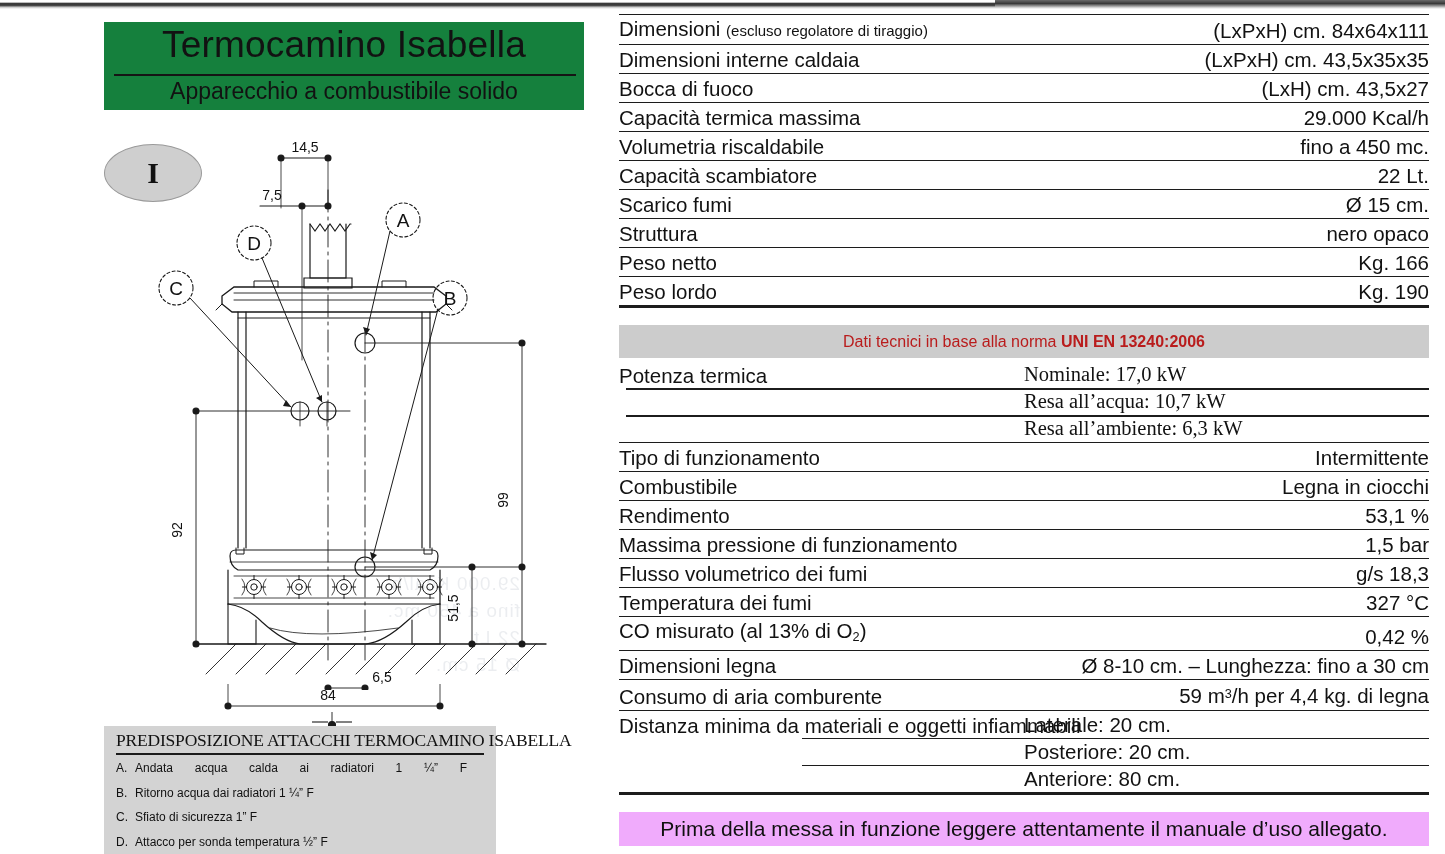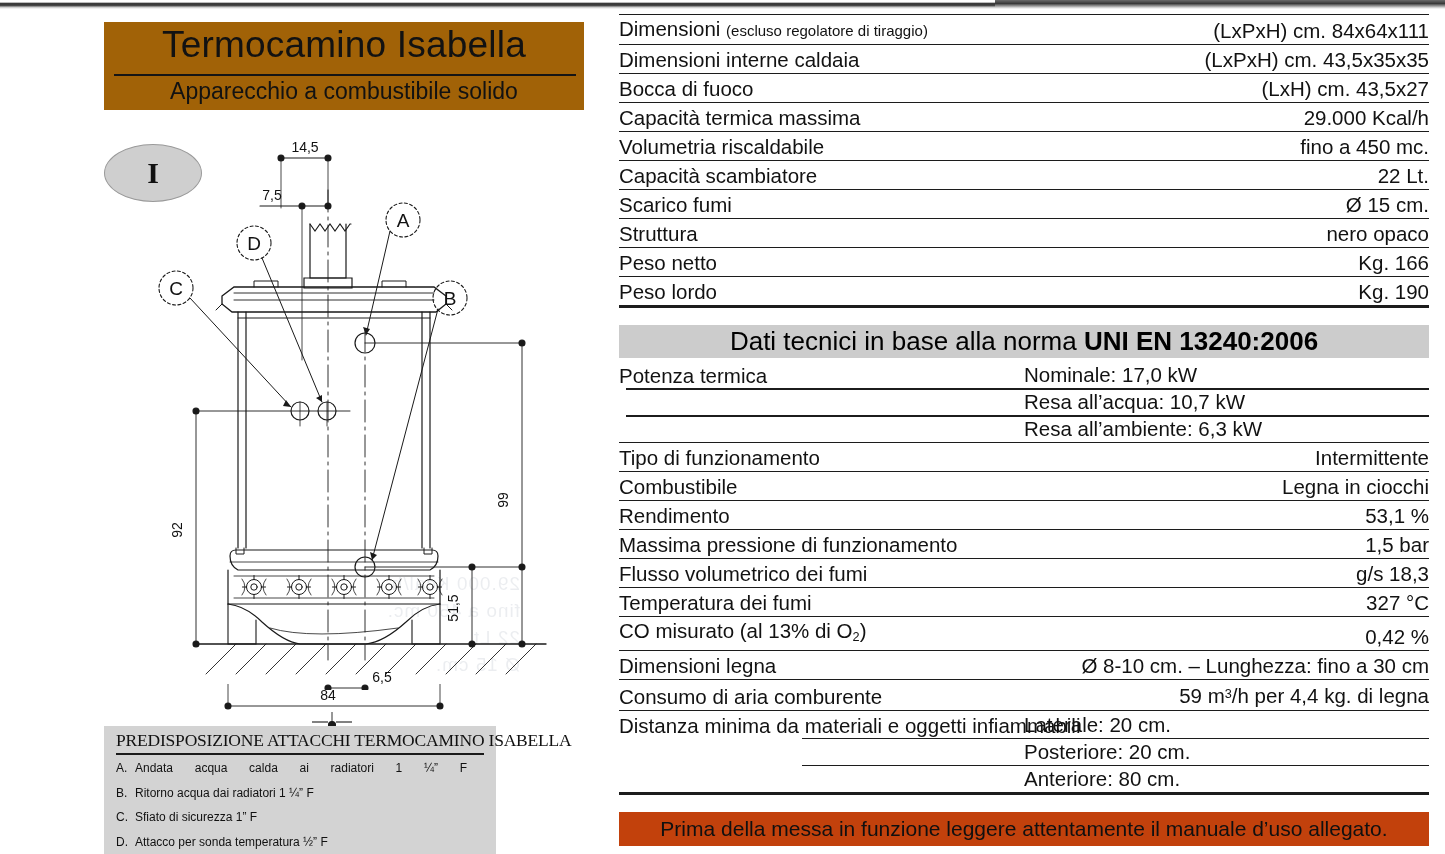--- a/index.html
+++ b/index.html
@@ -17,21 +17,21 @@
   
   .scan-band{position:absolute;left:0;top:0;width:1445px;height:9px;
     background:linear-gradient(180deg,#ffffff 0%,#ffffff 22%,#2f2f2f 40%,#4a4a4a 62%,#c9c9c9 80%,#ffffff 100%);}
   .scan-band2{position:absolute;left:995px;top:0;width:450px;height:7px;
     background:linear-gradient(180deg,#6b6b6b 0%,#3a3a3a 50%,#bdbdbd 100%);}
 
   
   .left{position:absolute;left:0;top:10px;width:610px;height:844px;}
 
   .titleblock{position:absolute;left:104px;top:12px;width:480px;height:88px;
-    background:#a16207;}
+    background:#15803d;}
   .title-main{position:absolute;left:0;top:2px;width:480px;text-align:center;
     font-size:37px;letter-spacing:.2px;color:#121212;white-space:nowrap;}
   .title-rule{position:absolute;left:10px;top:52px;width:462px;height:2px;background:#151515;}
   .title-sub{position:absolute;left:0;top:56px;width:480px;text-align:center;
     font-size:23px;color:#121212;white-space:nowrap;}
 
   
   .badge{position:absolute;left:104px;top:134px;width:96px;height:56px;
     border-radius:50%;background:#cfcfcf;border:1px solid #9a9a9a;}
   .badge-i{position:absolute;left:0;top:0;width:96px;height:56px;
@@ -72,27 +72,27 @@
   .rule-b{border-bottom:1.6px solid #1c1c1c;}
   .rule-thick{border-bottom:3px solid #1c1c1c;}
   .small{font-size:15px;}
 
   
   .block1{position:absolute;left:0;top:14px;width:810px;}
 
   
   .banner{position:absolute;left:0;width:810px;height:33px;background:#cccccc;
     display:flex;align-items:center;justify-content:center;}
-  .banner span{font-size:26px;color:#000000;white-space:nowrap;}
+  .banner span{font-size:16px;color:#b91c1c;white-space:nowrap;}
   .banner b{font-weight:700;}
 
   .block2{position:absolute;left:0;top:361px;width:810px;}
   .sub.div-a{border-top:1.6px solid #1c1c1c;}
 
-  .foot{position:absolute;left:0;width:810px;height:34px;background:#c2410c;
+  .foot{position:absolute;left:0;width:810px;height:34px;background:#f0abfc;
     display:flex;align-items:center;justify-content:center;}
   .foot span{font-size:21px;color:#101010;white-space:nowrap;}
 
   sub{font-size:.62em;vertical-align:-.25em;}
   sup{font-size:.62em;vertical-align:.42em;}
 </style>
 <style>
     .sub.div-a{position:relative;border-top:none;}
     .sub.div-a::before{content:"";position:absolute;left:-398px;right:0;top:0;height:1.6px;background:#1c1c1c;}
     tr[data-name="table-row-distanza"] .sub.div-a::before{left:-222px;}
@@ -365,21 +365,21 @@
 
     <div class="banner" style="top:325px;" data-name="norm-banner">
       <span data-name="norm-banner-text"><span data-name="norm-banner-prefix">Dati tecnici in base alla norma </span><b data-name="norm-banner-code">UNI EN 13240:2006</b></span>
     </div>
 
     <table class="spec block2" data-name="norm-table">
       <tbody>
 
         <tr data-name="table-row-potenza">
           <td class="k" style="vertical-align:top;padding-top:1px;" data-name="norm-label-potenza">Potenza termica</td>
-          <td style="padding:0;">
+          <td style="padding:0;font-family:Liberation Serif, serif;">
             <div class="sub" data-name="norm-value-potenza-nominale">Nominale: 17,0 kW</div>
             <div class="sub div-a" data-name="norm-value-potenza-acqua">Resa all’acqua: 10,7 kW</div>
             <div class="sub div-a" data-name="norm-value-potenza-ambiente">Resa all’ambiente: 6,3 kW</div>
           </td>
         </tr>
 
         <tr class="rule-t rule-b" data-name="table-row">
           <td class="k" data-name="norm-label-tipo-funzionamento">Tipo di funzionamento</td>
           <td class="v" data-name="norm-value-tipo-funzionamento">Intermittente</td>
         </tr>

